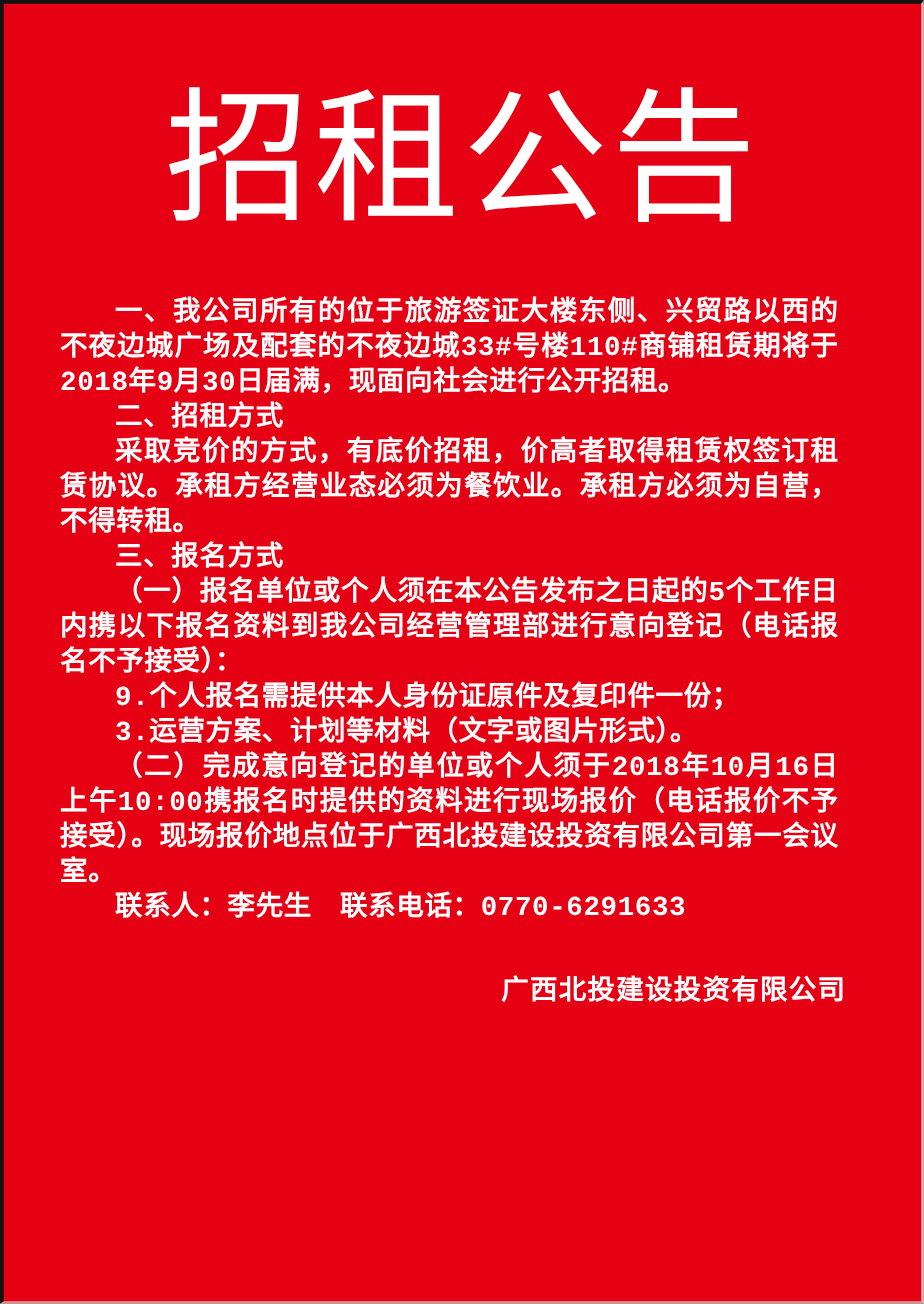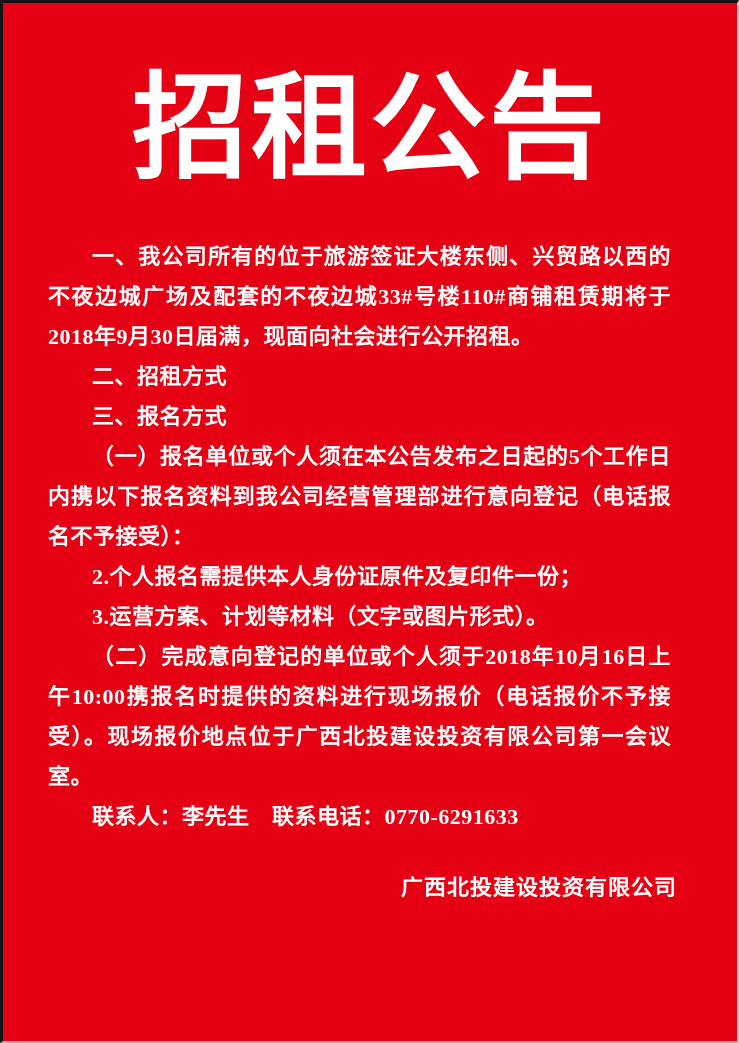--- a/index.html
+++ b/index.html
@@ -22,33 +22,33 @@
     border-left: 3px solid #121212;
     border-right: 2px solid #d9bdb8;
     border-bottom: 2px solid #c3a29d;
     overflow: hidden;
   }
   .title {
     margin: 62px 0 0 0;
     text-align: center;
     color: var(--fg);
     font-family: "Liberation Serif", "DejaVu Serif", serif;
-    font-weight: 700;
+    font-weight: 400;
     font-size: 116px;
     line-height: 1.12;
     letter-spacing: 3px;
     white-space: nowrap;
   }
   .notice-body {
     margin: 42px 66px 0 45px;
     color: var(--fg);
-    font-family: Liberation Serif, serif;
+    font-family: Liberation Mono, monospace;
     font-weight: bold;
     font-size: 22px;
-    line-height: 40px;
+    line-height: 28px;
     letter-spacing: 0.5px;
     text-align: justify;
   }
   .notice-body p {
     margin: 0;
     text-indent: 2em;
   }
   .signature {
     margin: 34px 60px 17px auto;
     width: max-content;
@@ -65,23 +65,24 @@
 </head>
 <body>
 
 <div class="poster">
 
   <h1 class="title">招租公告</h1>
 
   <div class="notice-body">
     <p>一、我公司所有的位于旅游签证大楼东侧、兴贸路以西的不夜边城广场及配套的不夜边城33#号楼110#商铺租赁期将于2018年9月30日届满，现面向社会进行公开招租。</p>
     <p>二、招租方式</p>
+    <p>采取竞价的方式，有底价招租，价高者取得租赁权签订租赁协议。承租方经营业态必须为餐饮业。承租方必须为自营，不得转租。</p>
     <p>三、报名方式</p>
     <p>（一）报名单位或个人须在本公告发布之日起的5个工作日内携以下报名资料到我公司经营管理部进行意向登记（电话报名不予接受）：</p>
-    <p>2.个人报名需提供本人身份证原件及复印件一份；</p>
+    <p>9.个人报名需提供本人身份证原件及复印件一份；</p>
     <p>3.运营方案、计划等材料（文字或图片形式）。</p>
     <p>（二）完成意向登记的单位或个人须于2018年10月16日上午10:00携报名时提供的资料进行现场报价（电话报价不予接受）。现场报价地点位于广西北投建设投资有限公司第一会议室。</p>
     <p>联系人：李先生　联系电话：0770-6291633</p>
   </div>
 
   <div class="signature">
     <div>广西北投建设投资有限公司</div>
   </div>
 
 </div>

